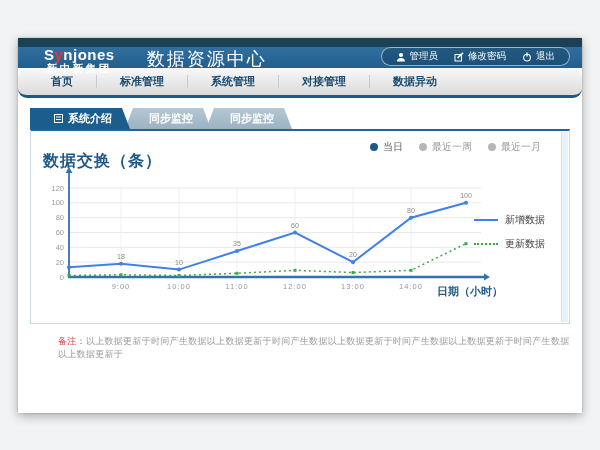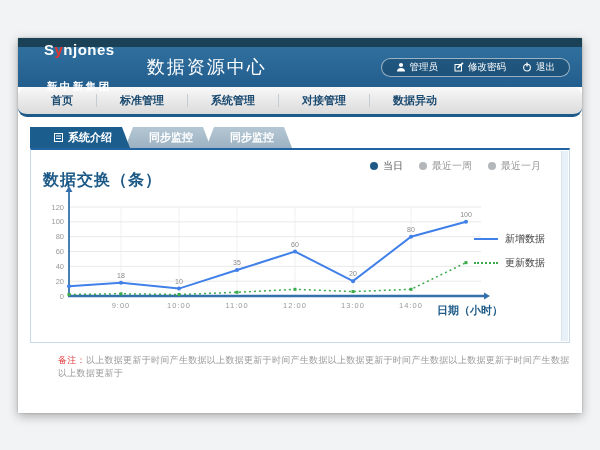--- a/index.html
+++ b/index.html
@@ -1,25 +1,25 @@
 <!DOCTYPE html>
 <html><head>
 <meta charset="utf-8">
 <style>
   * { margin:0; padding:0; box-sizing:border-box; }
   html,body { width:600px; height:450px; overflow:hidden; }
   body { background:#f2f3f4; font-family:"Liberation Sans","DejaVu Sans",sans-serif; }
   .window { position:absolute; left:18px; top:38px; width:564px; height:375px; background:#fff;
             box-shadow:0 3px 10px rgba(0,0,0,.3), 0 0 2px rgba(0,0,0,.2); }
   .topstrip { height:9px; background:#1a4156; }
-  .header { height:40px; background:linear-gradient(#2f6f9e,#235e8d); display:flex; align-items:center; padding:0 12px; }
+  .header { height:21px; background:linear-gradient(#2f6f9e,#235e8d); display:flex; padding:0 12px; }
   .logo { display:flex; flex-direction:column; align-items:center; line-height:1.05; margin-left:14px; }
   .logo-main { color:#fff; font-weight:bold; font-size:15px; letter-spacing:.5px; position:relative; }
   .logo-accent { color:#e8342a; }
-  .logo-sub { color:#fff; font-weight:bold; font-size:10.5px; letter-spacing:2.5px;margin-top:24px; }
+  .logo-sub { color:#fff; font-weight:bold; font-size:10.5px; letter-spacing:2.5px; }
   .app-title { color:#fff; font-size:18px; letter-spacing:2px; margin-left:32px; }
   .user-pill { margin-left:auto; display:flex; align-items:center; height:19px; border:1px solid rgba(255,255,255,.55);
                background:rgba(8,40,62,.28); border-radius:10px; padding:0 6px; }
   .user-item { display:flex; align-items:center; gap:4px; color:#fff; font-size:9.5px; padding:0 8px; cursor:pointer; white-space:nowrap; }
   .nav { height:30px; background:linear-gradient(#f8f8f8,#dbdbdb); border-bottom:3px solid #1c5a8a;
          display:flex; align-items:center; padding-left:10px;border-radius:9px; }
   .nav-item { font-size:11px; font-weight:bold; color:#1b4a70; padding:0 23px; line-height:13px; cursor:pointer; }
   .nav-item:not(:last-child){ border-right:1px solid #c6cdd2; }
   .content { position:relative; background:#fff; }
   .tabs { display:flex; margin:10px 0 0 12px; height:21px; position:relative; }

